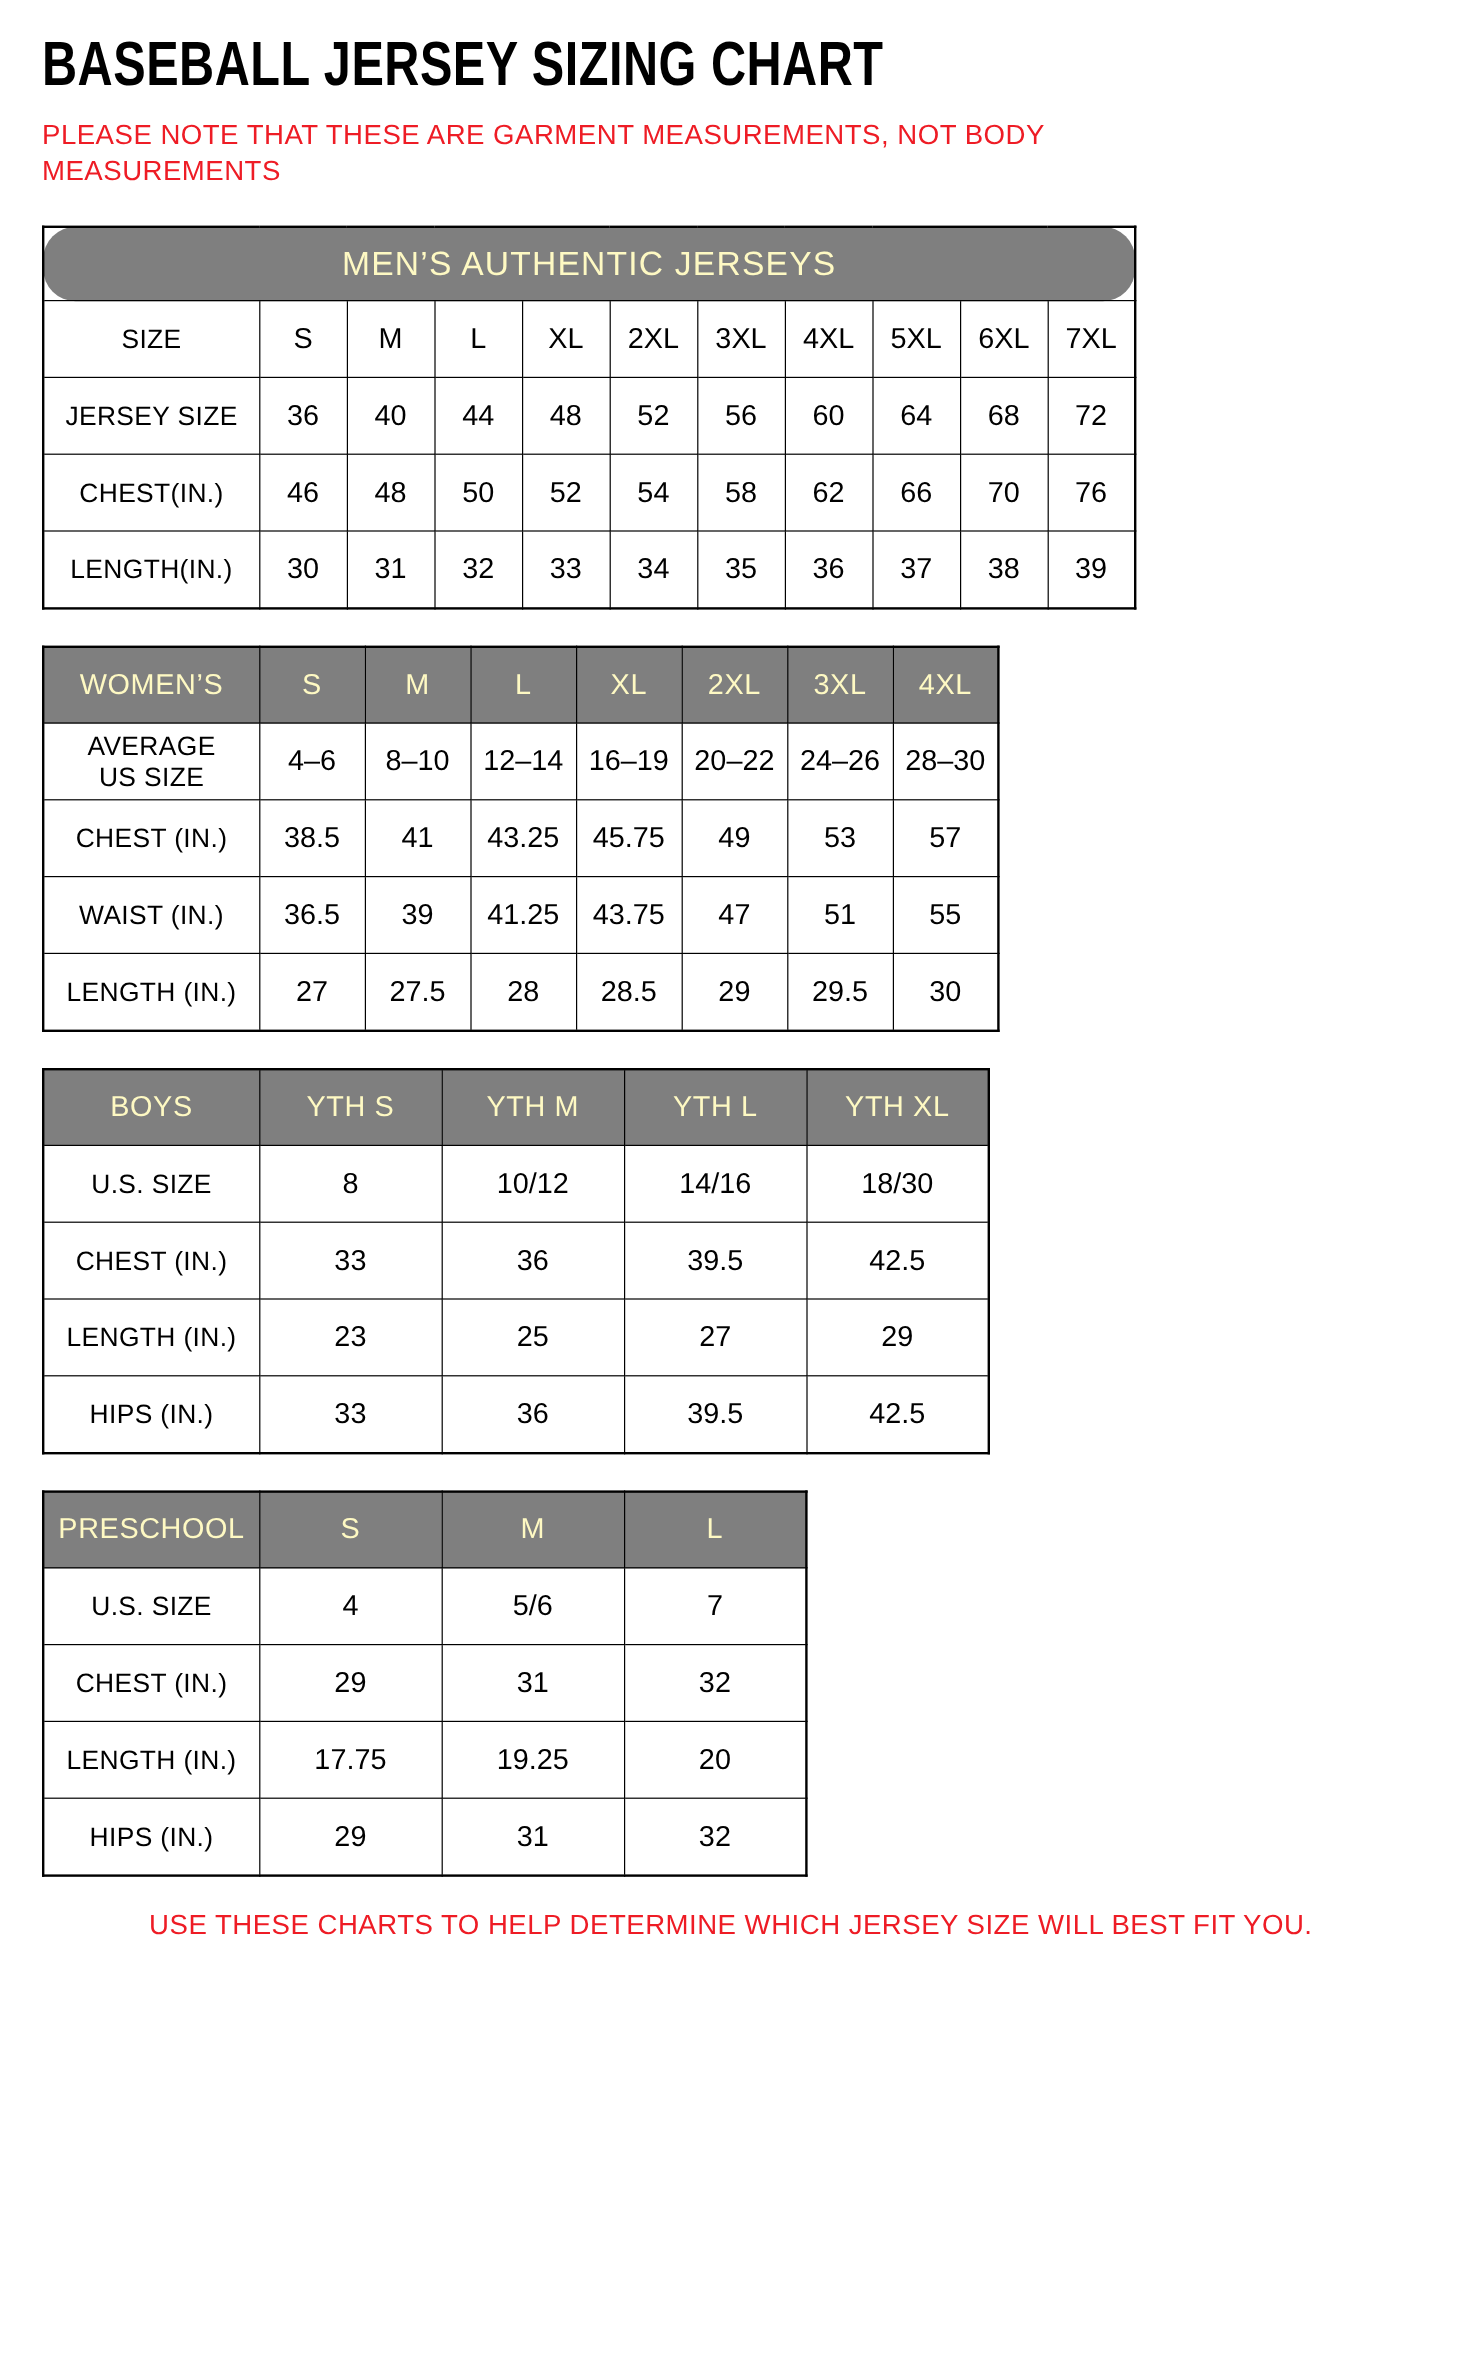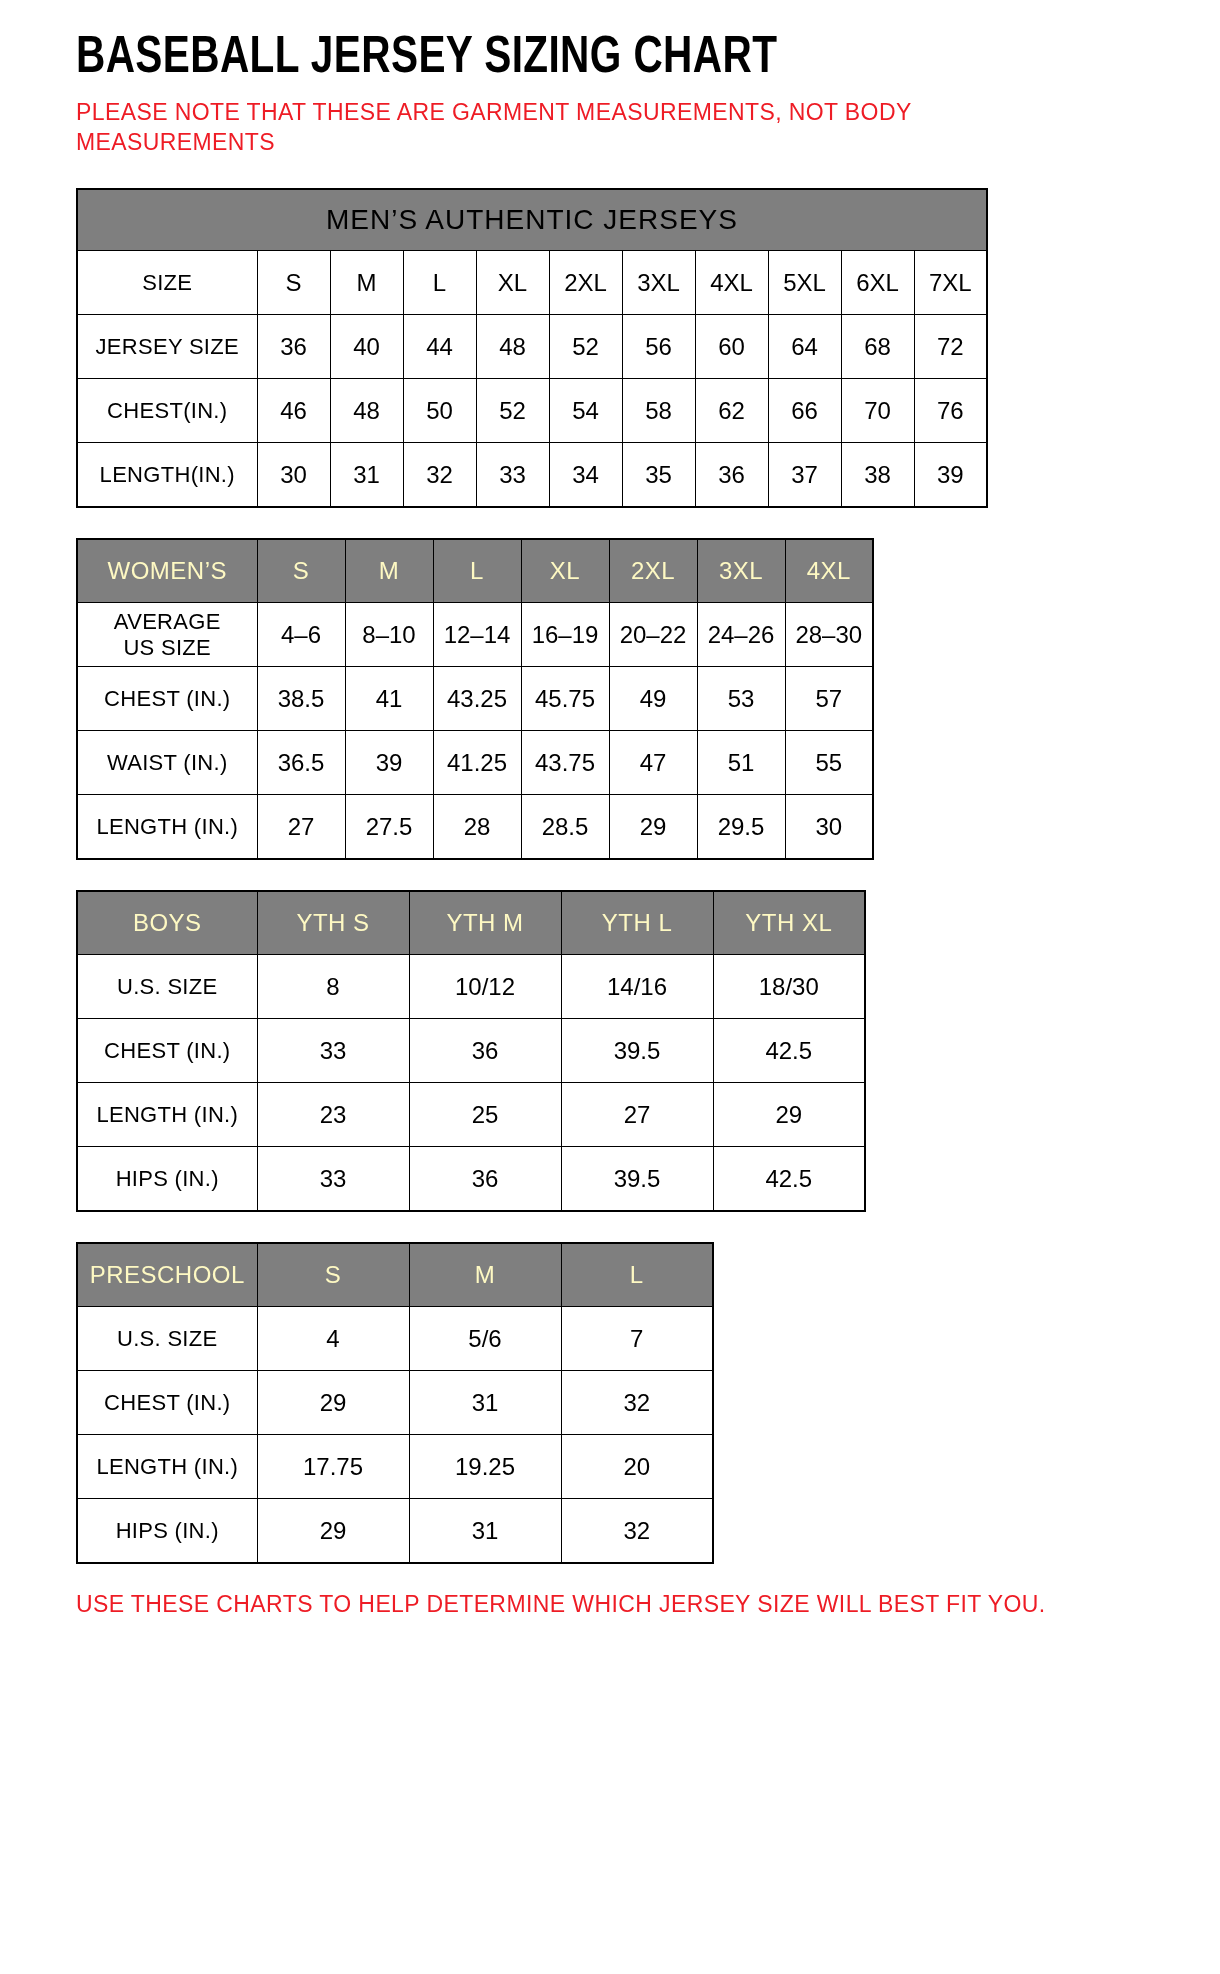--- a/index.html
+++ b/index.html
@@ -9,41 +9,41 @@
     --background: #ffffff;
   }
   * { box-sizing: border-box; }
   html, body {
     margin: 0;
     background: var(--background);
     font-family: "Liberation Sans", sans-serif;
     color: #000;
   }
   body { width: 1220px; min-height: 1974px; }
-  .page { padding: 20px 37px 40px 35px; margin-left: 41px; }
+  .page { padding: 20px 37px 40px 35px; }
 
   .title {
     margin: 4px 0 14px 0;
     font-size: 52px;
     font-weight: bold;
     letter-spacing: 0.5px;
     transform: scaleX(0.78);
     transform-origin: 0 50%;
     white-space: nowrap;
   }
 
   .note {
     color: var(--accent-red);
     font-size: 23px;
     letter-spacing: 0.4px;
     line-height: 1.3;
     margin: 0;
   }
   .note-top { max-width: 900px; margin-bottom: 6px; }
-  .note-bottom { margin-top: 26px; white-space: nowrap; }
+  .note-bottom { margin-top: 26px; white-space: nowrap; text-align: center; }
 
   table.size-table {
     border-collapse: collapse;
     table-layout: fixed;
     margin-top: 30px;
     border: 2px solid var(--border);
   }
   .t-mens { width: 910px; }
   .t-womens { width: 796px; }
   .t-boys { width: 788px; }
@@ -60,24 +60,25 @@
     height: 64px;
     text-align: center;
     vertical-align: middle;
     font-weight: normal;
     font-size: 23px;
     padding: 2px 4px;
   }
 
   th.banner {
     background: var(--header-gray);
-    color: #000000;
+    color: #fef9c3;
     font-size: 28px;
     letter-spacing: 1px;
     height: 62px;
+    border-radius: 27px;
   }
   tr.head-row th {
     background: var(--header-gray);
     color: #fef9c3;
     font-size: 24px;
     letter-spacing: 0.5px;
   }
   th.label {
     white-space: pre-line;
     font-size: 22px;

